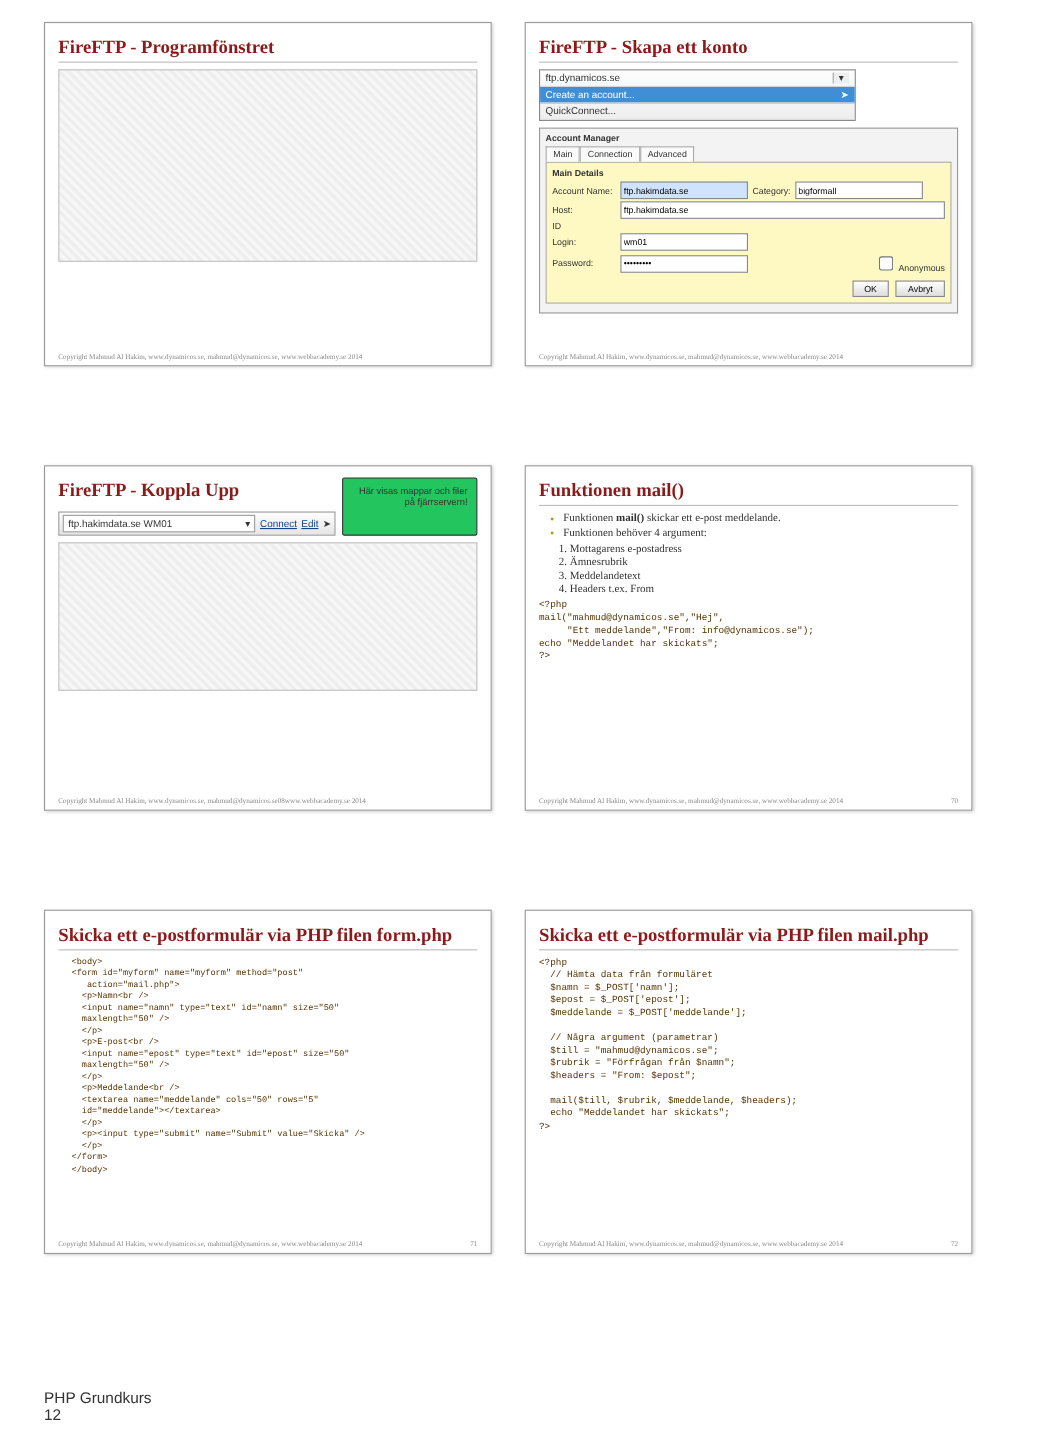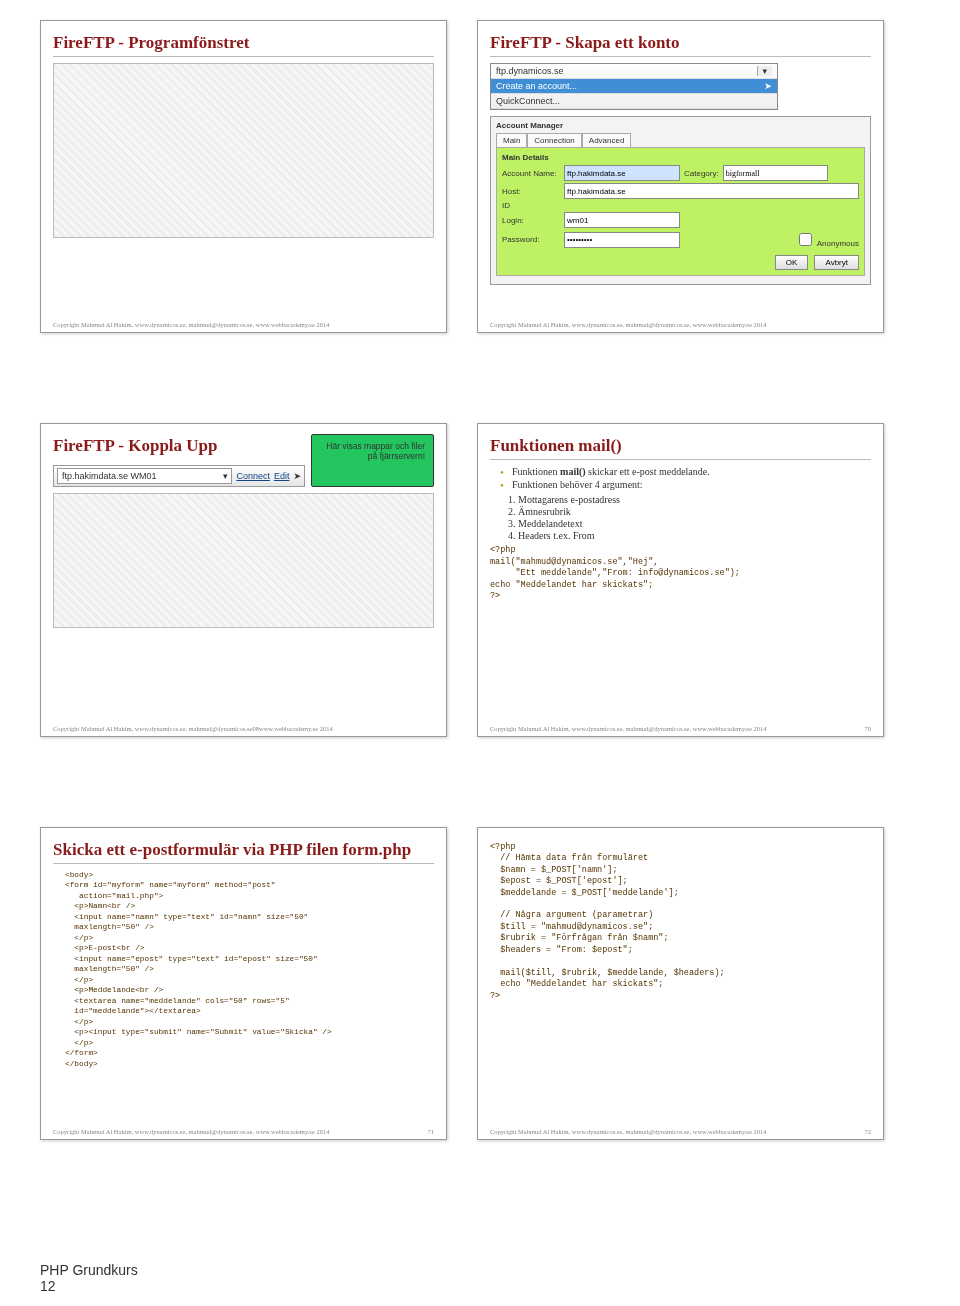--- a/index.html
+++ b/index.html
@@ -85,21 +85,21 @@
   }
   .acc-drop .arrow-btn {
     width:14px; text-align:center; background:#eee; border-left:1px solid #aaa;
   }
   .acc-panel {
     border:1px solid #999; background:#f3f3f3; font-family:Arial,sans-serif;
     font-size:8px; margin-top:6px; padding:4px 5px 8px;
   }
   .acc-panel .top { font-weight:bold; margin-bottom:3px; }
   .acc-panel .tabs span { display:inline-block; padding:2px 6px; border:1px solid #aaa; background:#fafafa; border-bottom:none; font-size:8px;}
-  .acc-panel .box {border:1px solid #aaa; background:#bef264; padding:5px;}
+  .acc-panel .box {border:1px solid #aaa; background:#fef9c3; padding:5px;}
   .acc-panel .frow { display:flex; margin:2px 0; align-items:center; gap:4px;}
   .acc-panel .lbl {width:58px;}
   .acc-panel input.txt {flex:0 0 90px; height:12px; border:1px solid #888; font-size:8px; padding:1px 2px;}
   .acc-panel .btns {text-align:right; margin-top:6px;}
   .acc-panel .btns button{font-size:8px; padding:2px 10px; margin-left:4px; border:1px solid #888; background:linear-gradient(#fff,#ddd);}
   
   .s3-row {display:flex; gap:6px;}
   .connect-bar{
     border:1px solid #999; background:linear-gradient(#fff,#e5e5e5);
     font-family:Arial,sans-serif; font-size:9px; padding:2px 3px;
@@ -162,21 +162,21 @@
         <div class="top">Account Manager</div>
         <div class="tabs">
           <span>Main</span><span>Connection</span><span>Advanced</span>
         </div>
         <div class="box">
           <div style="font-weight:bold; margin-bottom:3px;">Main Details</div>
           <div class="frow">
             <span class="lbl">Account Name:</span>
             <input class="txt" style="background: rgb(207, 227, 255);" value="ftp.hakimdata.se">
             <span class="lbl" style="width:auto;">Category:</span>
-            <input class="txt" style="flex: 0 0 50px; font-family: Liberation Serif, serif;" value="bigformall">
+            <input class="txt" style="flex: 0 0 50px;" value="bigformall">
           </div>
           <div class="frow">
             <span class="lbl">Host:</span>
             <input class="txt" style="flex: 1 1 0%;" value="ftp.hakimdata.se">
           </div>
           <div class="frow">
             <span class="lbl">ID</span>
           </div>
           <div class="frow">
             <span class="lbl">Login:</span>
@@ -257,20 +257,21 @@
   id="meddelande"&gt;&lt;/textarea&gt;
   &lt;/p&gt;
   &lt;p&gt;&lt;input type="submit" name="Submit" value="Skicka" /&gt;
   &lt;/p&gt;
 &lt;/form&gt;
 &lt;/body&gt;</div>
       <div class="copyright"><span>Copyright Mahmud Al Hakim, www.dynamicos.se, mahmud@dynamicos.se, www.webbacademy.se 2014</span><span class="num">71</span></div>
     </div>
 
     <div class="slide">
+      <div class="slide-title">Skicka ett e-postformulär via PHP filen <b>mail.php</b></div>
       <div class="code">&lt;?php
   // Hämta data från formuläret
   $namn = $_POST['namn'];
   $epost = $_POST['epost'];
   $meddelande = $_POST['meddelande'];
 
   // Några argument (parametrar)
   $till = "mahmud@dynamicos.se";
   $rubrik = "Förfrågan från $namn";
   $headers = "From: $epost";

